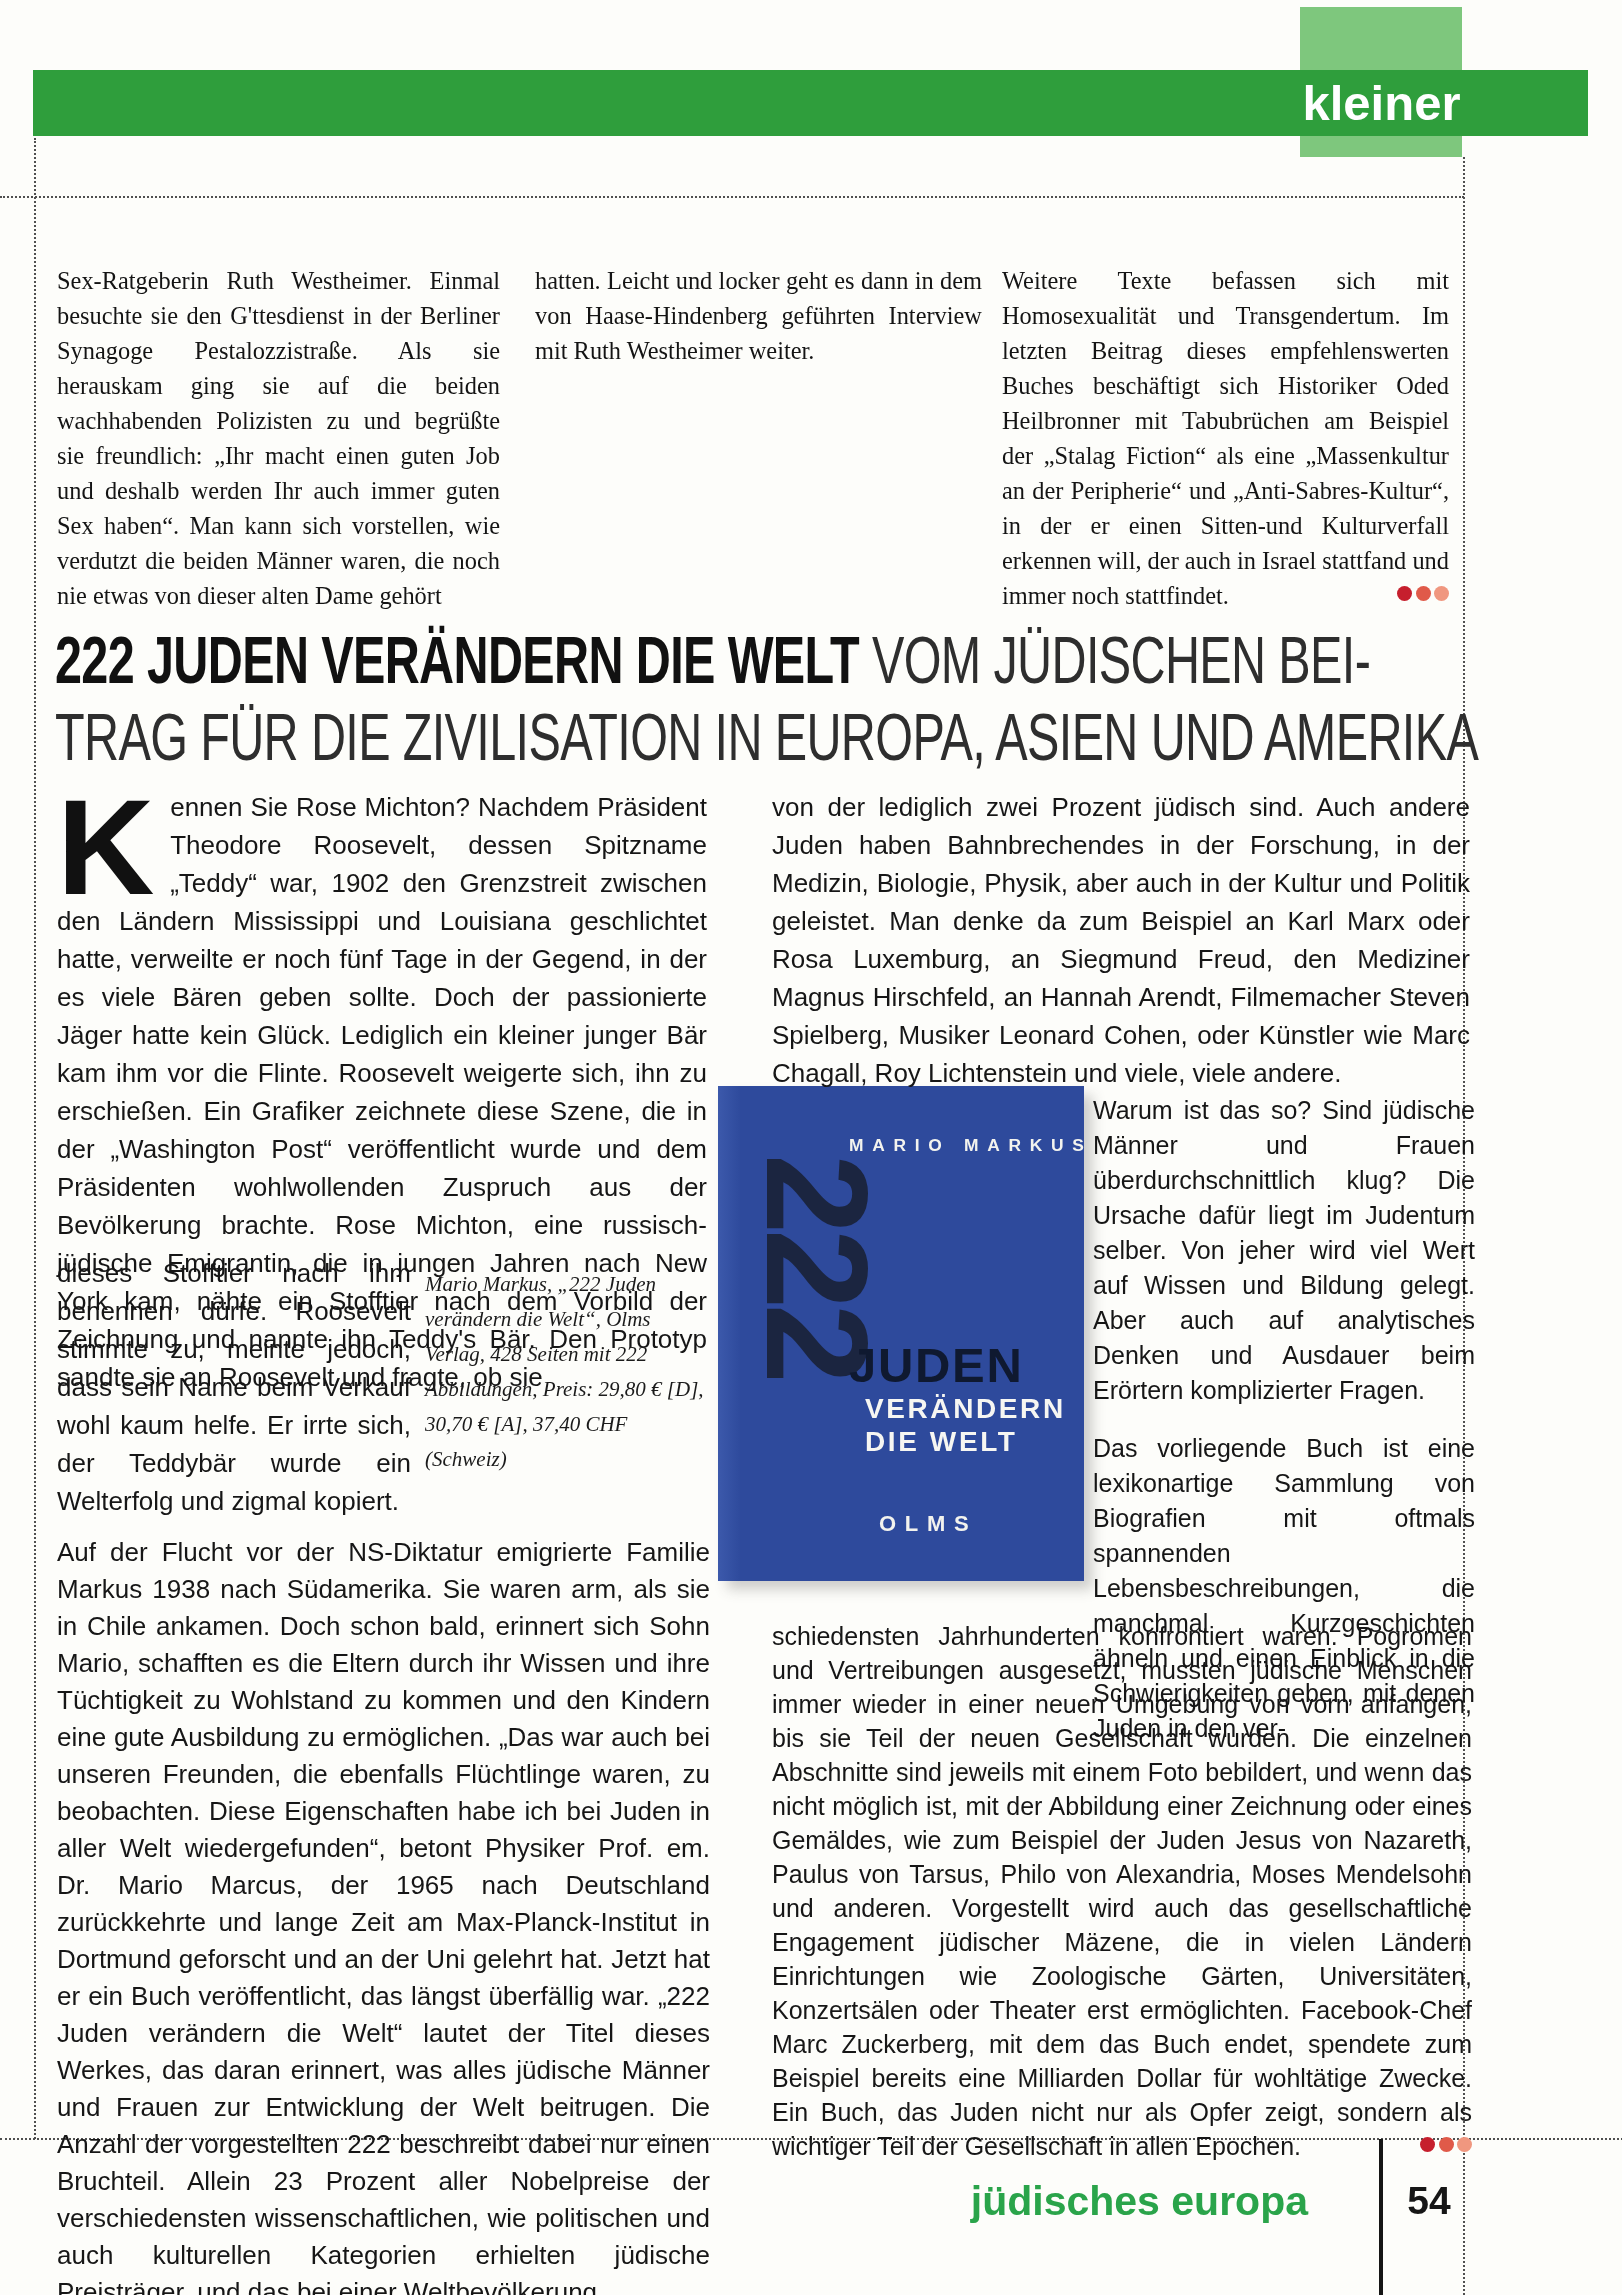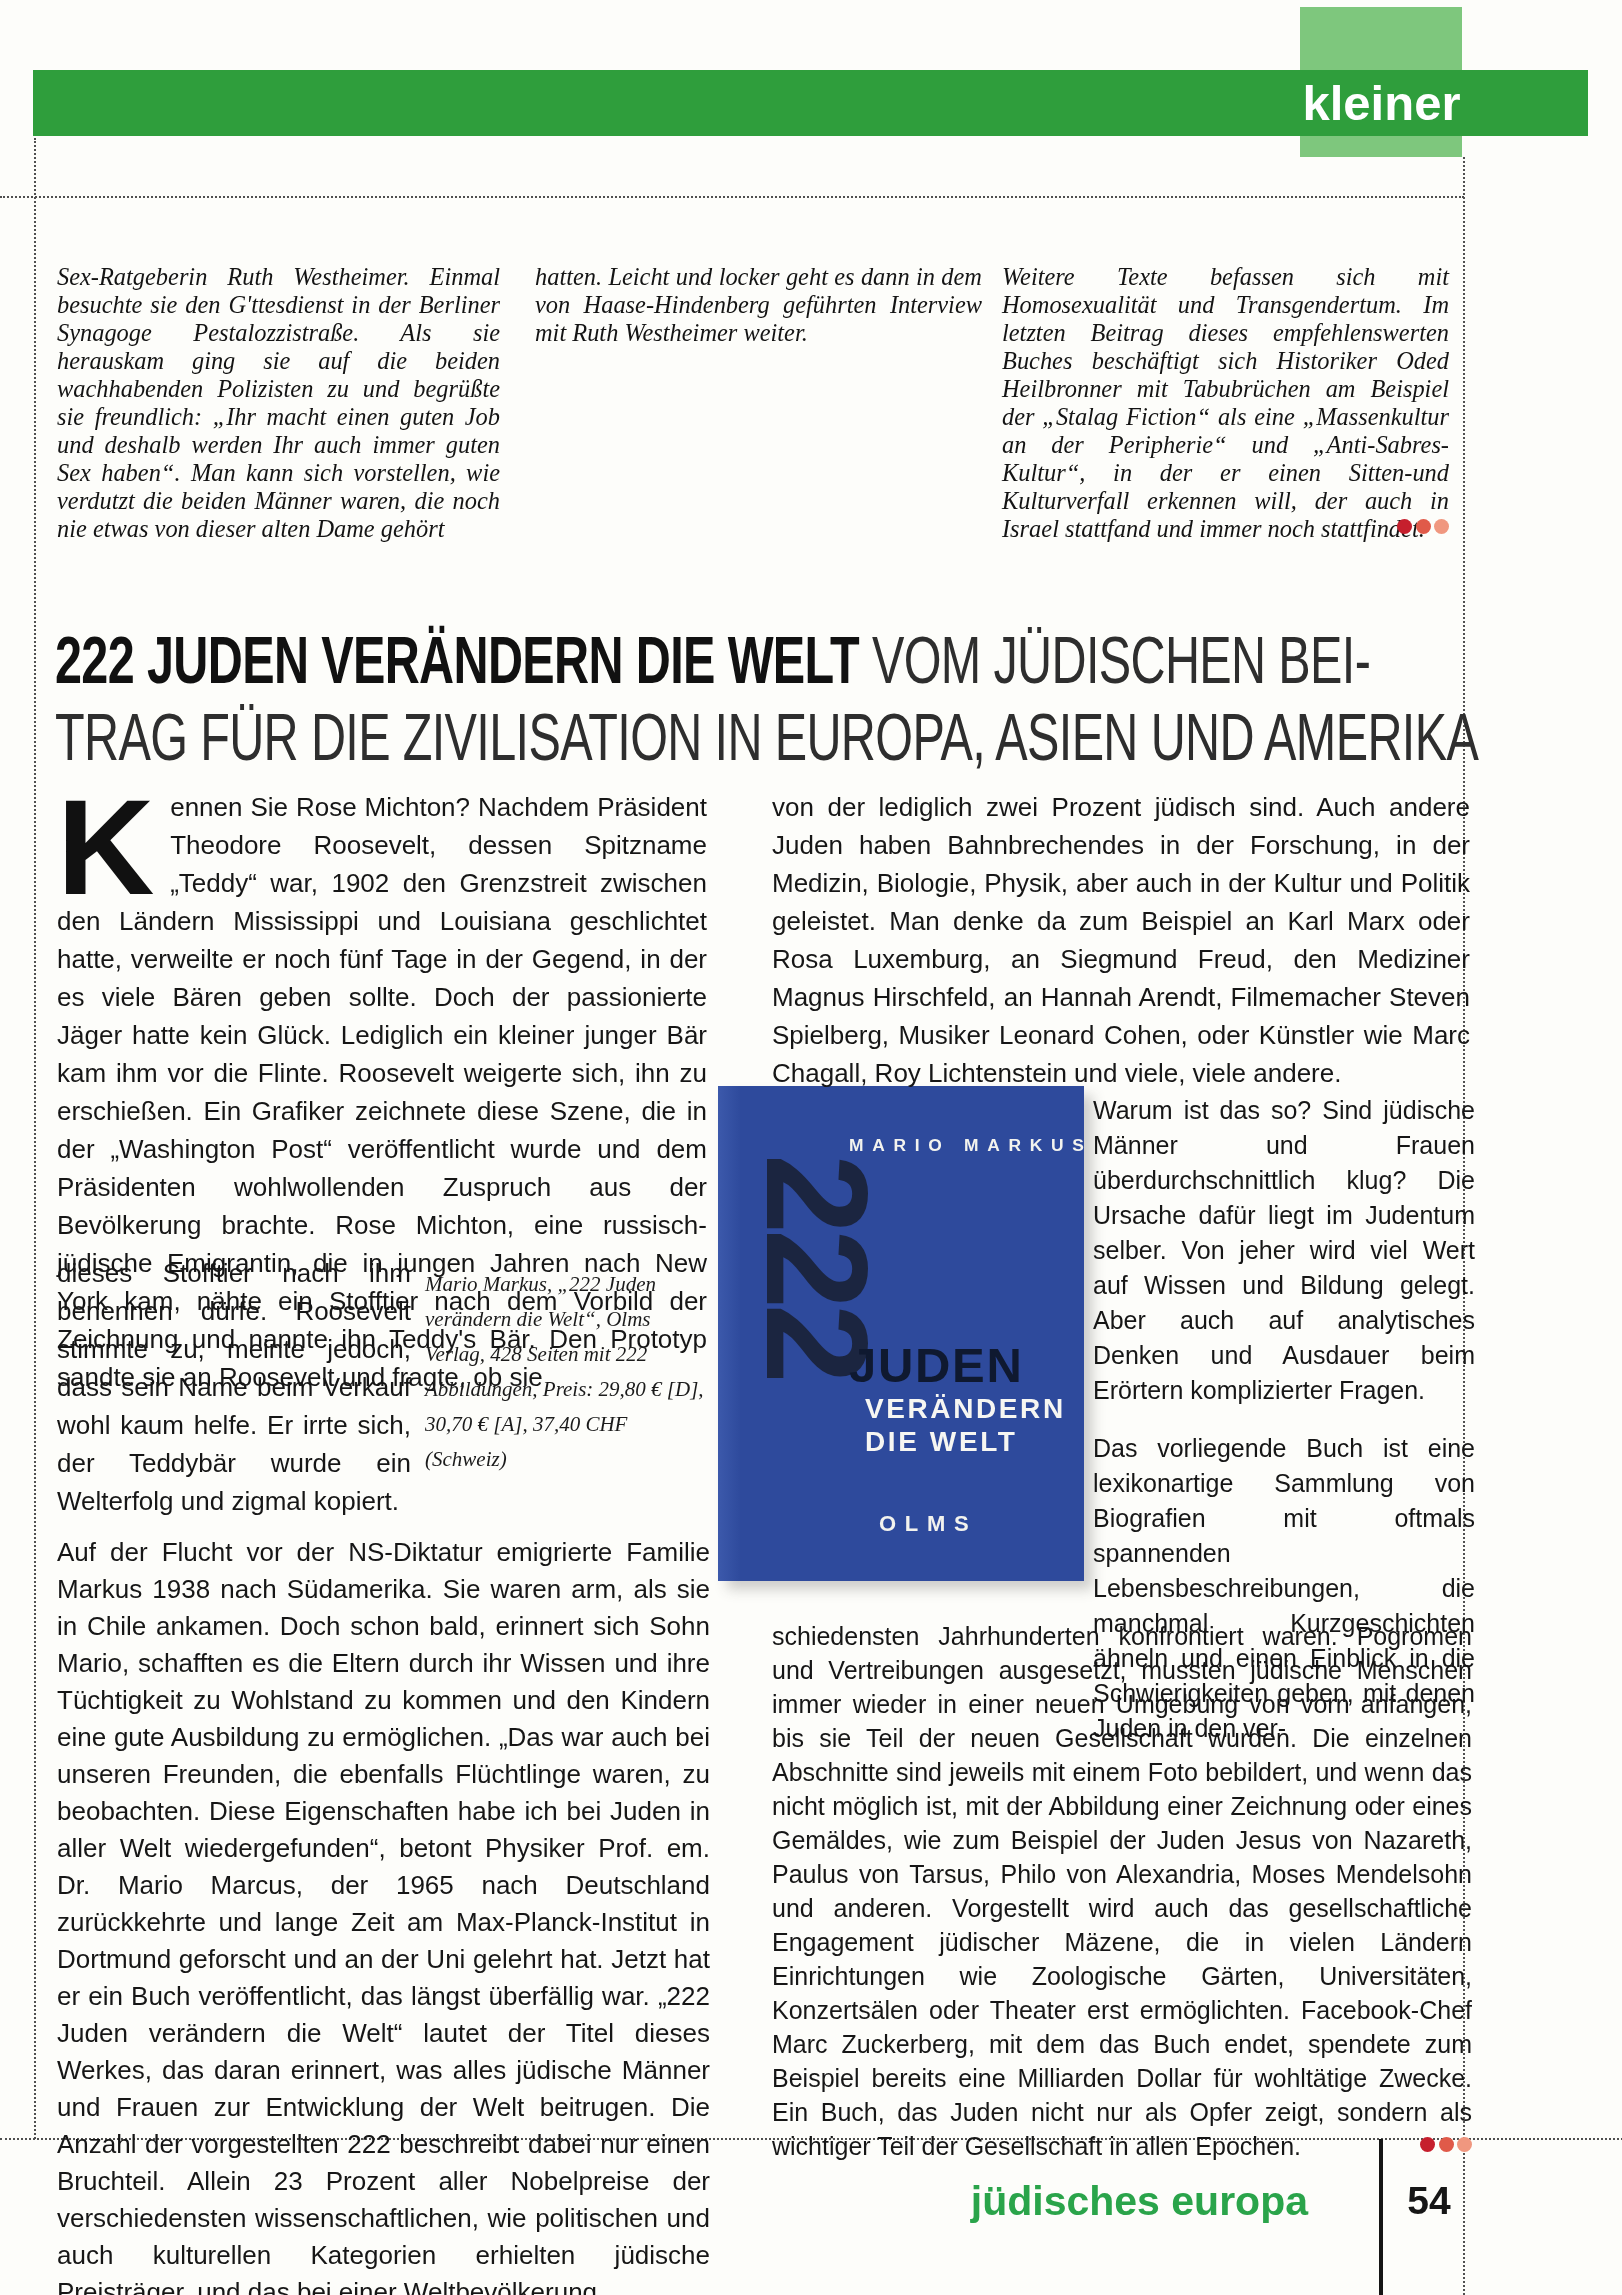--- a/index.html
+++ b/index.html
@@ -15,22 +15,22 @@
   .kultur{left:1290px;top:75px;width:183px;text-align:center;font-size:49px;font-weight:bold;
           color:#ffffff;letter-spacing:0px;}
 
   
   .hline-top{left:0;top:196px;width:1464px;border-top:2.6px dotted #4f4f4f;height:0;}
   .hline-bottom{left:0;top:2138px;width:1623px;border-top:2.6px dotted #4f4f4f;height:0;}
   .vline-left{left:34px;top:138px;height:2001px;border-left:2.6px dotted #4f4f4f;width:0;}
   .vline-right{left:1463px;top:157px;height:2138px;border-left:2.6px dotted #4f4f4f;width:0;}
 
   
-  .serif-col{font-family:"Liberation Serif", serif;font-size:24.4px;line-height:28px;
-             text-align:justify;color:#141414;font-style:italic;}
+  .serif-col{font-family:"Liberation Serif", serif;font-size:24.4px;line-height:35px;
+             text-align:justify;color:#141414;}
   .serif-col p{margin:0 0 31px 0;}
   .col1{left:57px;top:263px;width:443px;}
   .col2{left:535px;top:263px;width:447px;}
   .col3{left:1002px;top:263px;width:447px;position:absolute;}
 
   
   .dots{white-space:nowrap;}
   .dots i{display:inline-block;width:15px;height:15px;border-radius:50%;margin-left:3.5px;}
   .dot-1{background:#c61f2d;}
   .dot-2{background:#e05a49;}

